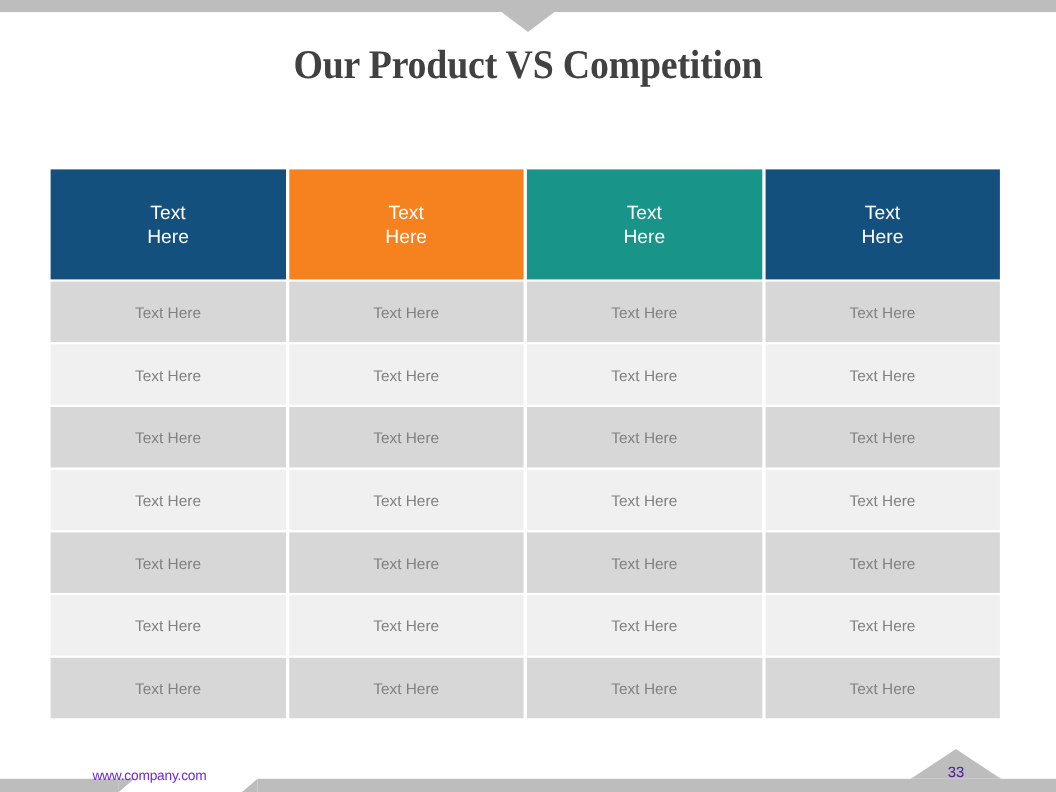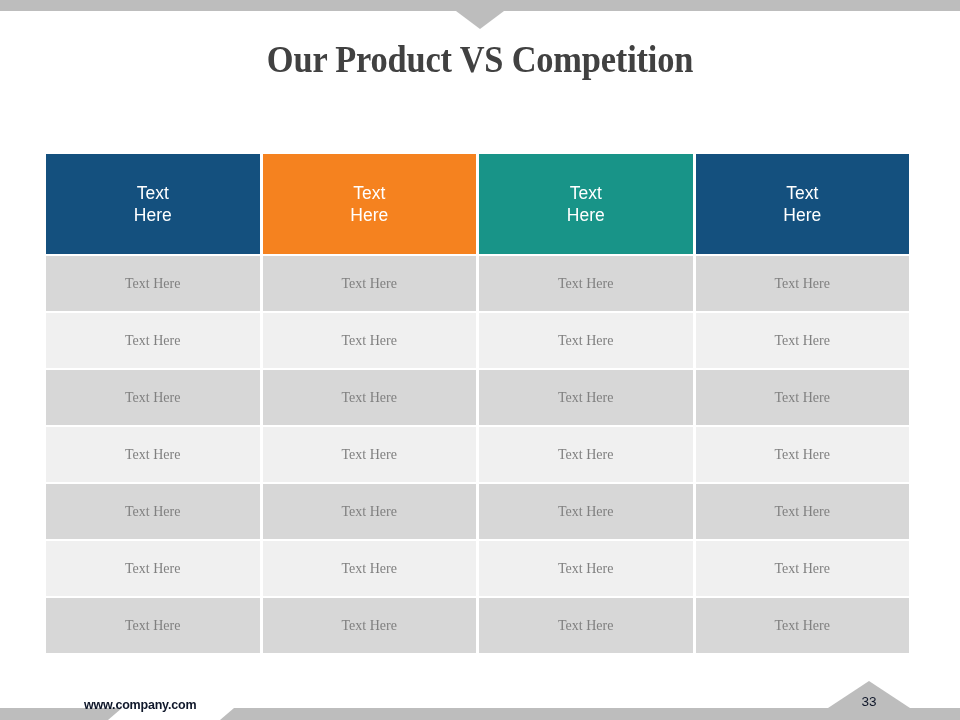--- a/index.html
+++ b/index.html
@@ -75,21 +75,20 @@
   .hdr-blue   { background: #14507e; }
   .hdr-orange { background: #f5821f; }
   .hdr-teal   { background: #189488; }
   .hdr-line { display: block; }
 
   .cell {
     height: 55px;
     font-size: 14px;
     color: #808080;
     font-weight: 400;
-    font-family: Liberation Serif, serif;
   }
   .row-dark  .cell { background: #d7d7d7; }
   .row-light .cell { background: #f0f0f0; }
 
   
   #footer-bar-left {
     position: absolute;
     left: 0;
     top: 708px;
     width: 108px;
@@ -118,41 +117,41 @@
     top: 708px;
     width: 726px;
     height: 12px;
     background: #bdbdbd;
   }
   #footer-url {
     position: absolute;
     left: 84px;
     top: 698px;
     font-size: 12.5px;
-    color: #0f172a;
-    font-weight: 700;
+    color: #6d28d9;
+    font-weight: 400;
     letter-spacing: -0.2px;
   }
   #page-number-triangle {
     position: absolute;
     left: 828px;
     top: 681px;
     width: 0; height: 0;
     border-left: 41px solid transparent;
     border-right: 41px solid transparent;
     border-bottom: 27px solid #bdbdbd;
   }
   #page-number {
     position: absolute;
     left: 828px;
     top: 694px;
     width: 82px;
     text-align: center;
     font-size: 13.5px;
-    color: #0f172a;
+    color: #4c1d95;
     z-index: 2;
   }
 </style>
 </head>
 <body>
 
 <div id="top-bar"></div>
 <div id="top-notch"></div>
 
 <div id="page-title">Our Product VS Competition</div>

